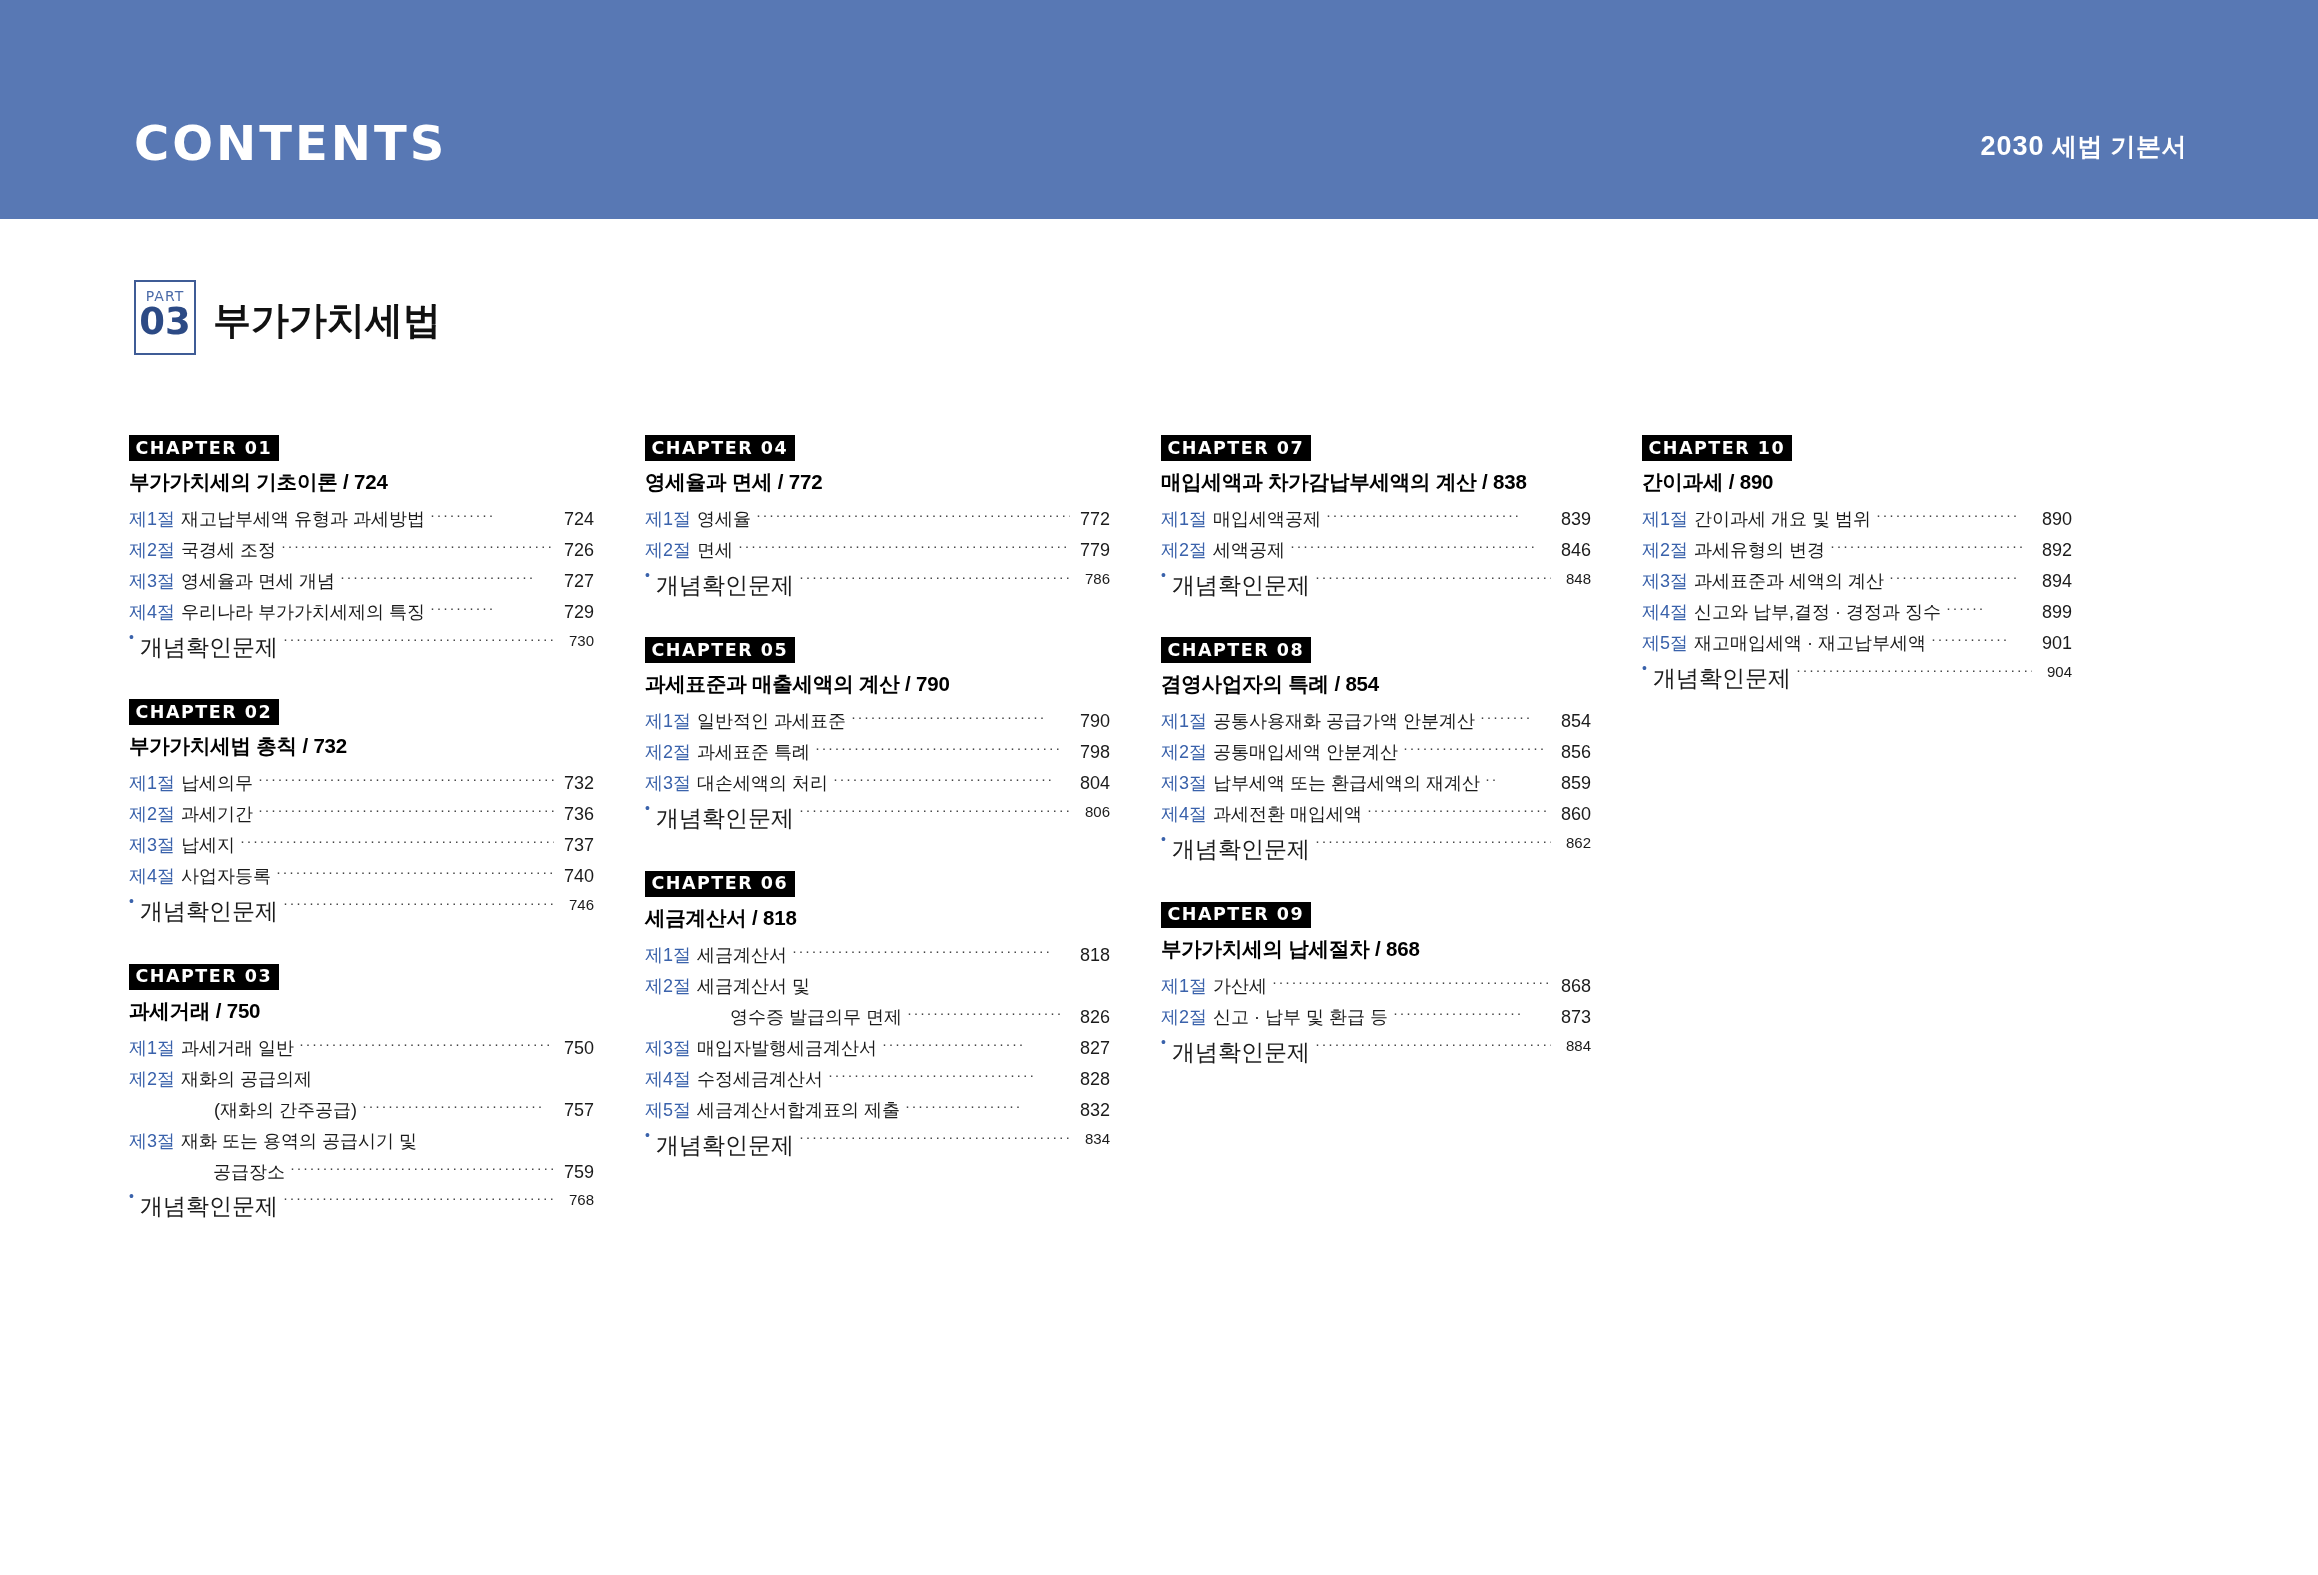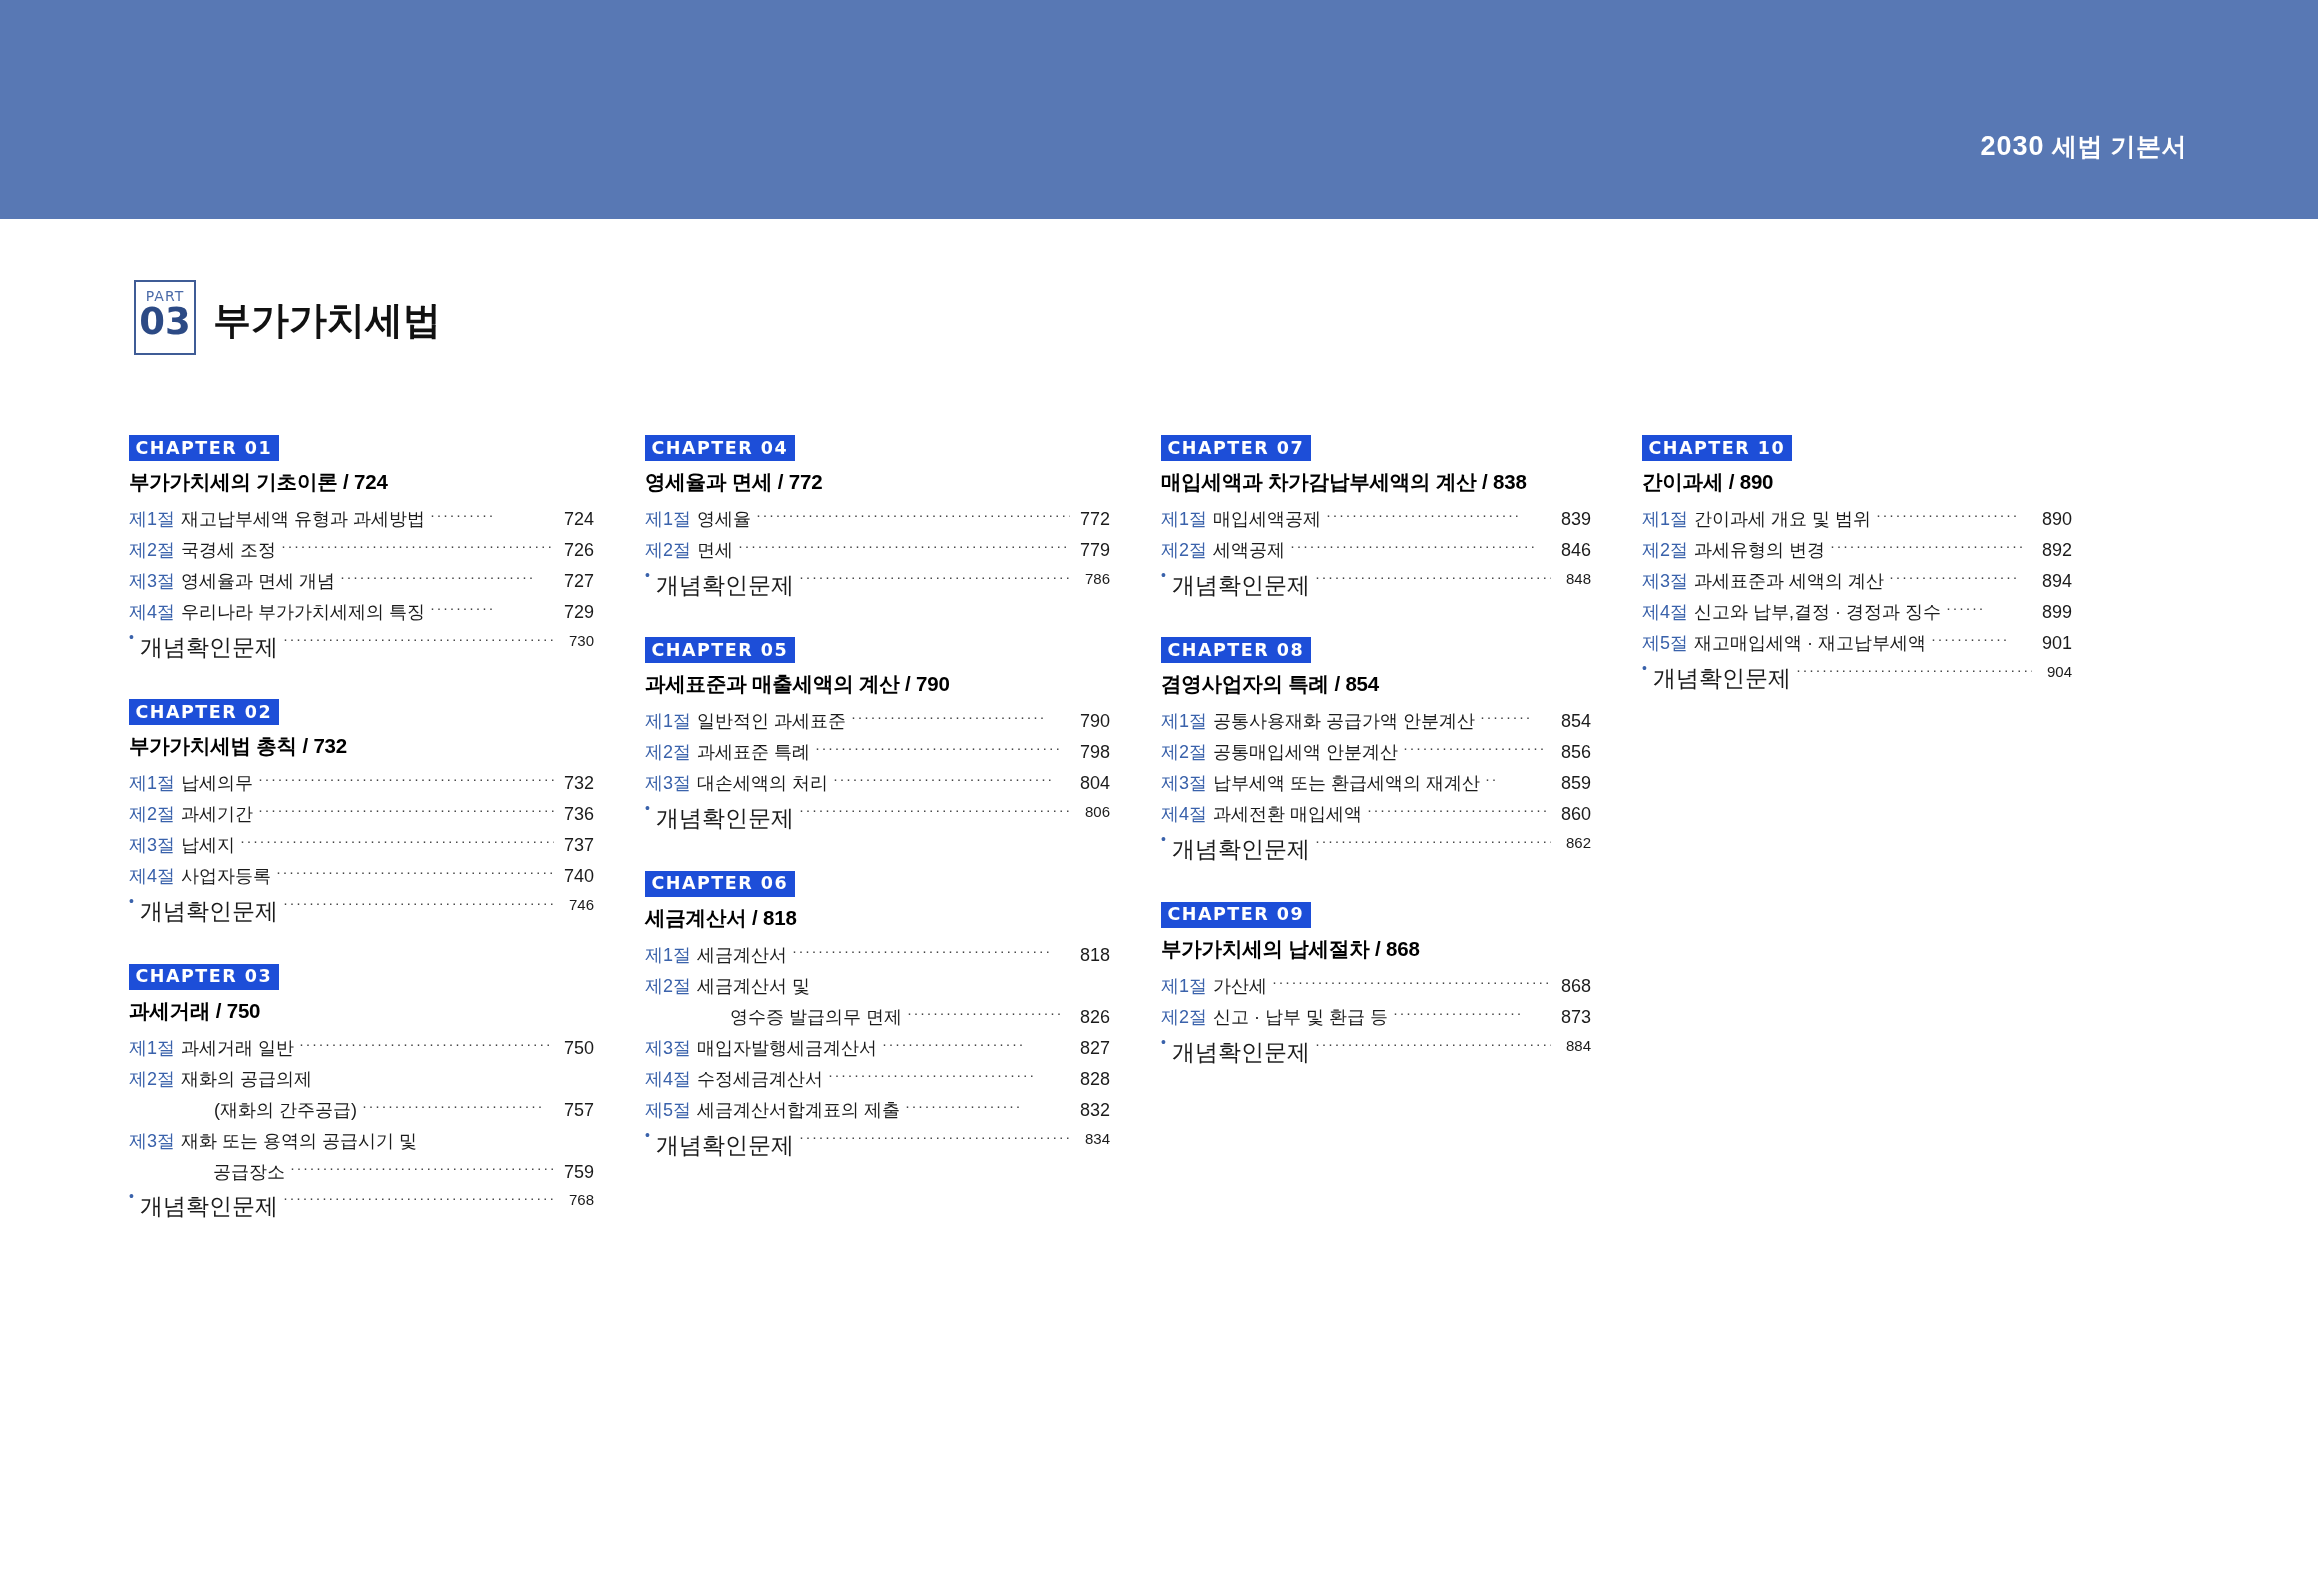--- a/index.html
+++ b/index.html
@@ -97,21 +97,21 @@
   .col { width: 465px; margin-right: 51px; }
   .col:last-child { margin-right: 0; }
   .col.c3 { width: 430px; }
   .col.c4 { width: 430px; }
 
   .chapter { margin-bottom: 32px; }
   .chapter:last-child { margin-bottom: 0; }
 
   .chapter-tag {
     display: inline-block;
-    background: #1d4ed8;
+    background: #000000;
     color: #ffffff;
     font-size: 17.5px;
     font-weight: bold;
     letter-spacing: 1.5px;
     padding: 2.5px 6.5px 3.5px 6.5px;
     font-family: "DejaVu Sans", sans-serif;
   }
   .chapter-title {
     margin-top: 7px;
     font-size: 20.5px;
@@ -156,20 +156,21 @@
     position: relative;
     bottom: 3px;
   }
   .entry.bullet .label { font-size: 23px; }
   .entry.bullet .page { font-size: 15px; }
 </style>
 </head>
 <body>
 
 <div class="header">
+  <div class="header-title">CONTENTS</div>
   <div class="header-right">
     <span class="yr">2030</span>
     <span>세법 기본서</span>
   </div>
 </div>
 
 <div class="part-block">
   <div class="part-box">
     <span class="part-word">PART</span>
     <span class="part-num">03</span>

